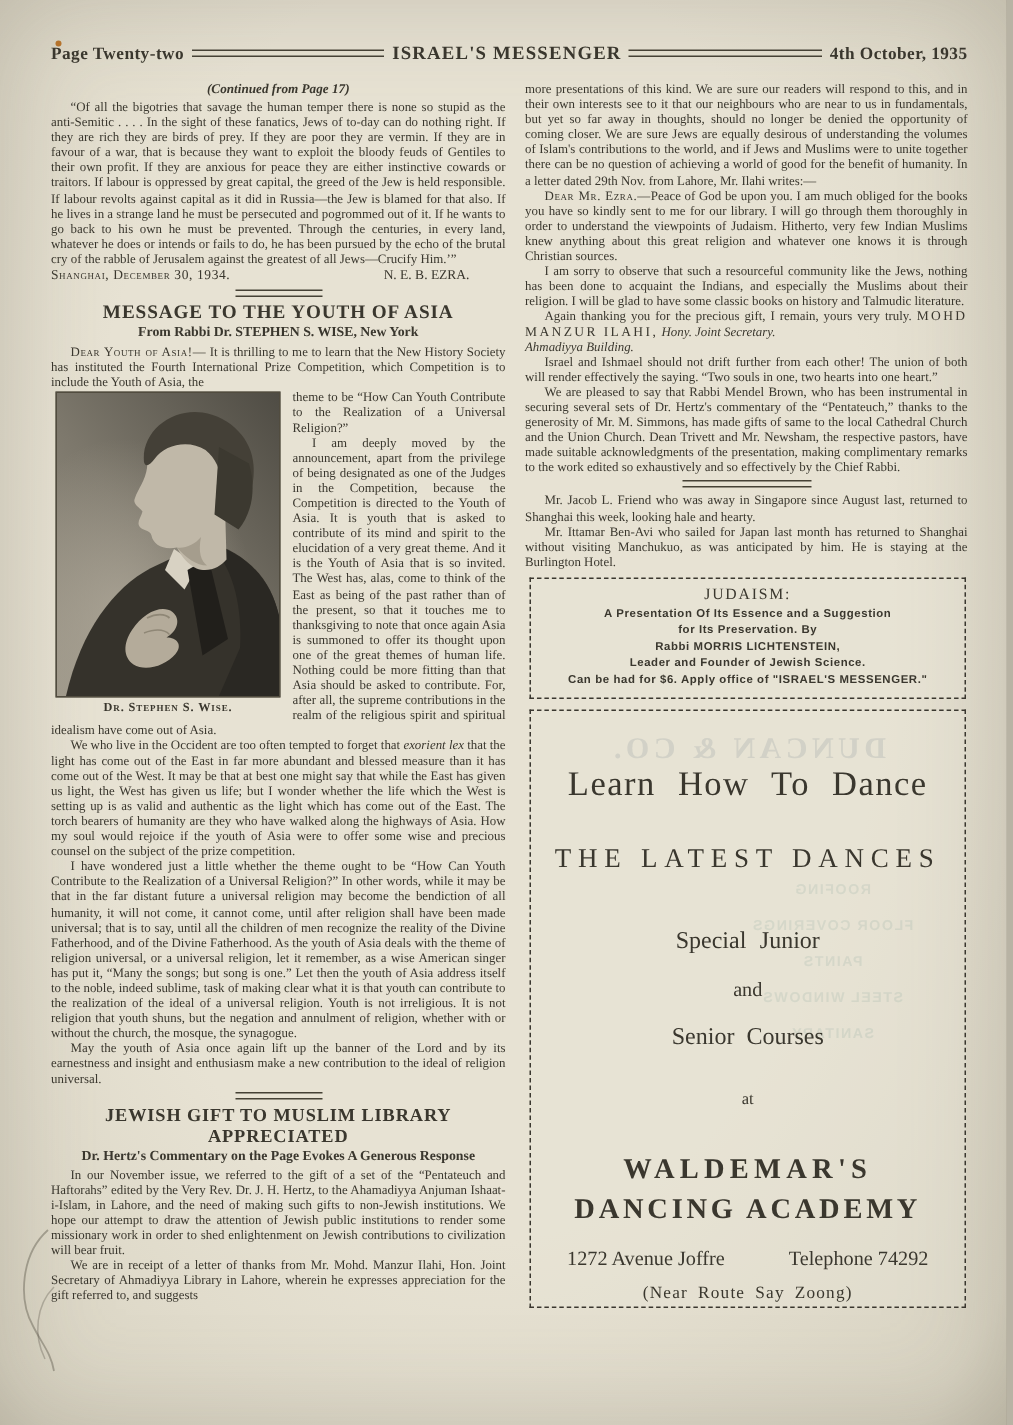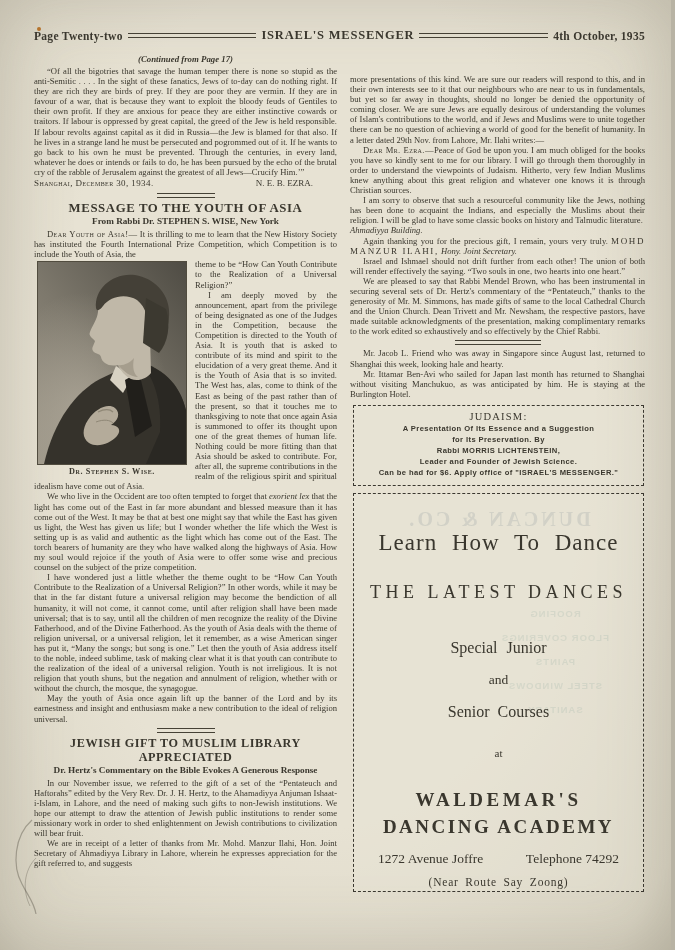--- a/index.html
+++ b/index.html
@@ -6,21 +6,21 @@
   .page{position:relative;width:671px;height:950px;overflow:hidden;
     background:radial-gradient(ellipse at 48% 42%, #e7e2d3 55%, #d9d4c3 92%, #cdc8b6 100%);
     box-shadow:inset 0 0 70px rgba(110,104,88,.28);
     font-family:"Liberation Serif","DejaVu Serif",serif;color:#3a372e;}
   .hdr{position:absolute;top:28px;left:34px;right:26px;display:flex;align-items:center;}
   .hdr .ht{font-weight:bold;font-size:11.5px;white-space:nowrap;letter-spacing:.3px;}
   .hdr .title{font-size:12.5px;letter-spacing:.8px;}
   .hrule{flex:1;height:3px;border-top:1.8px solid #454135;border-bottom:1px solid #454135;margin:0 5px;min-width:18px;}
   .cols{position:absolute;top:54px;left:34px;right:26px;display:flex;gap:13px;}
   .lcol{width:303px;flex:none;}
-  .rcol{flex:1;min-width:0;margin-top:20px;}
+  .rcol{flex:1;min-width:0;}
   p.b{font-size:8.6px;line-height:10.1px;text-align:justify;margin:0;}
   .ind{text-indent:13px;}
   .it{font-style:italic;}
   .sc{font-variant:small-caps;letter-spacing:.4px;}
   .spaced{letter-spacing:1.6px;font-size:9px;}
   .sigline{display:flex;justify-content:space-between;font-size:9px;line-height:11px;margin:1px 0 0;}
   .h1{font-size:12.8px;font-weight:bold;text-align:center;margin:2px 0 0;letter-spacing:.6px;line-height:14px;}
   .h2{font-size:9.2px;font-weight:bold;text-align:center;margin:1px 0 2px;line-height:11px;}
   .div2{width:58px;height:3px;border-top:1.5px solid #454135;border-bottom:1px solid #454135;margin:4px auto 3px;}
   .div2.wide{width:86px;}
@@ -127,31 +127,31 @@
       </figure>
 
       <p class="b">theme to be “How Can Youth Contribute to the Realization of a Universal Religion?”</p>
       <p class="b ind">I am deeply moved by the announcement, apart from the privilege of being designated as one of the Judges in the Competition, because the Competition is directed to the Youth of Asia. It is youth that is asked to contribute of its mind and spirit to the elucidation of a very great theme. And it is the Youth of Asia that is so invited. The West has, alas, come to think of the East as being of the past rather than of the present, so that it touches me to thanksgiving to note that once again Asia is summoned to offer its thought upon one of the great themes of human life. Nothing could be more fitting than that Asia should be asked to contribute. For, after all, the supreme contributions in the realm of the religious spirit and spiritual idealism have come out of Asia.</p>
       <p class="b ind"><span>We who live in the Occident are too often tempted to forget that </span><span class="it">exorient lex</span><span> that the light has come out of the East in far more abundant and blessed measure than it has come out of the West. It may be that at best one might say that while the East has given us light, the West has given us life; but I wonder whether the life which the West is setting up is as valid and authentic as the light which has come out of the East. The torch bearers of humanity are they who have walked along the highways of Asia. How my soul would rejoice if the youth of Asia were to offer some wise and precious counsel on the subject of the prize competition.</span></p>
       <p class="b ind">I have wondered just a little whether the theme ought to be “How Can Youth Contribute to the Realization of a Universal Religion?” In other words, while it may be that in the far distant future a universal religion may become the bendiction of all humanity, it will not come, it cannot come, until after religion shall have been made universal; that is to say, until all the children of men recognize the reality of the Divine Fatherhood, and of the Divine Fatherhood. As the youth of Asia deals with the theme of religion universal, or a universal religion, let it remember, as a wise American singer has put it, “Many the songs; but song is one.” Let then the youth of Asia address itself to the noble, indeed sublime, task of making clear what it is that youth can contribute to the realization of the ideal of a universal religion. Youth is not irreligious. It is not religion that youth shuns, but the negation and annulment of religion, whether with or without the church, the mosque, the synagogue.</p>
       <p class="b ind">May the youth of Asia once again lift up the banner of the Lord and by its earnestness and insight and enthusiasm make a new contribution to the ideal of religion universal.</p>
 
       <div class="div2"></div>
       <h1 class="h1" style="font-size:12.2px;">JEWISH GIFT TO MUSLIM LIBRARY APPRECIATED</h1>
-      <h2 class="h2">Dr. Hertz's Commentary on the Bible Evokes A Generous Response</h2>
+      <h2 class="h2">Dr. Hertz's Commentary on the Page Evokes A Generous Response</h2>
       <p class="b ind">In our November issue, we referred to the gift of a set of the “Pentateuch and Haftorahs” edited by the Very Rev. Dr. J. H. Hertz, to the Ahamadiyya Anjuman Ishaat-i-Islam, in Lahore, and the need of making such gifts to non-Jewish institutions. We hope our attempt to draw the attention of Jewish public institutions to render some missionary work in order to shed enlightenment on Jewish contributions to civilization will bear fruit.</p>
       <p class="b ind">We are in receipt of a letter of thanks from Mr. Mohd. Manzur Ilahi, Hon. Joint Secretary of Ahmadiyya Library in Lahore, wherein he expresses appreciation for the gift referred to, and suggests</p>
     </div>
 
     <div class="rcol">
       <p class="b">more presentations of this kind. We are sure our readers will respond to this, and in their own interests see to it that our neighbours who are near to us in fundamentals, but yet so far away in thoughts, should no longer be denied the opportunity of coming closer. We are sure Jews are equally desirous of understanding the volumes of Islam's contributions to the world, and if Jews and Muslims were to unite together there can be no question of achieving a world of good for the benefit of humanity. In a letter dated 29th Nov. from Lahore, Mr. Ilahi writes:—</p>
       <p class="b ind"><span class="sc">Dear Mr. Ezra.—</span><span>Peace of God be upon you. I am much obliged for the books you have so kindly sent to me for our library. I will go through them thoroughly in order to understand the viewpoints of Judaism. Hitherto, very few Indian Muslims knew anything about this great religion and whatever one knows it is through Christian sources.</span></p>
       <p class="b ind">I am sorry to observe that such a resourceful community like the Jews, nothing has been done to acquaint the Indians, and especially the Muslims about their religion. I will be glad to have some classic books on history and Talmudic literature.</p>
+      <p class="b ind"><span>Again thanking you for the precious gift, I remain, yours very truly.</span> <span class="spaced">MOHD MANZUR ILAHI,</span> <span class="it">Hony. Joint Secretary.</span></p>
       <p class="b it">Ahmadiyya Building.</p>
-      <p class="b ind"><span>Again thanking you for the precious gift, I remain, yours very truly.</span> <span class="spaced">MOHD MANZUR ILAHI,</span> <span class="it">Hony. Joint Secretary.</span></p>
       <p class="b ind">Israel and Ishmael should not drift further from each other! The union of both will render effectively the saying. “Two souls in one, two hearts into one heart.”</p>
       <p class="b ind">We are pleased to say that Rabbi Mendel Brown, who has been instrumental in securing several sets of Dr. Hertz's commentary of the “Pentateuch,” thanks to the generosity of Mr. M. Simmons, has made gifts of same to the local Cathedral Church and the Union Church. Dean Trivett and Mr. Newsham, the respective pastors, have made suitable acknowledgments of the presentation, making complimentary remarks to the work edited so exhaustively and so effectively by the Chief Rabbi.</p>
       <div class="div2 wide"></div>
       <p class="b ind">Mr. Jacob L. Friend who was away in Singapore since August last, returned to Shanghai this week, looking hale and hearty.</p>
       <p class="b ind">Mr. Ittamar Ben-Avi who sailed for Japan last month has returned to Shanghai without visiting Manchukuo, as was anticipated by him. He is staying at the Burlington Hotel.</p>
 
       <div class="adbox judaism">
         <div class="jt">JUDAISM:</div>
         <div class="js">A Presentation Of Its Essence and a Suggestion</div>
         <div class="js">for Its Preservation. By</div>

